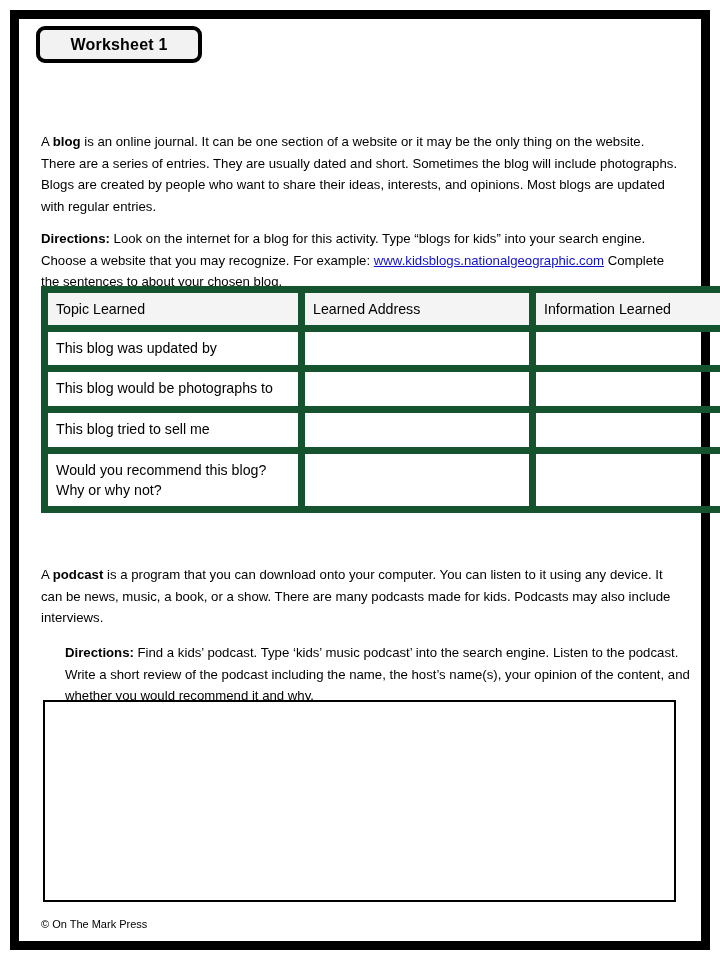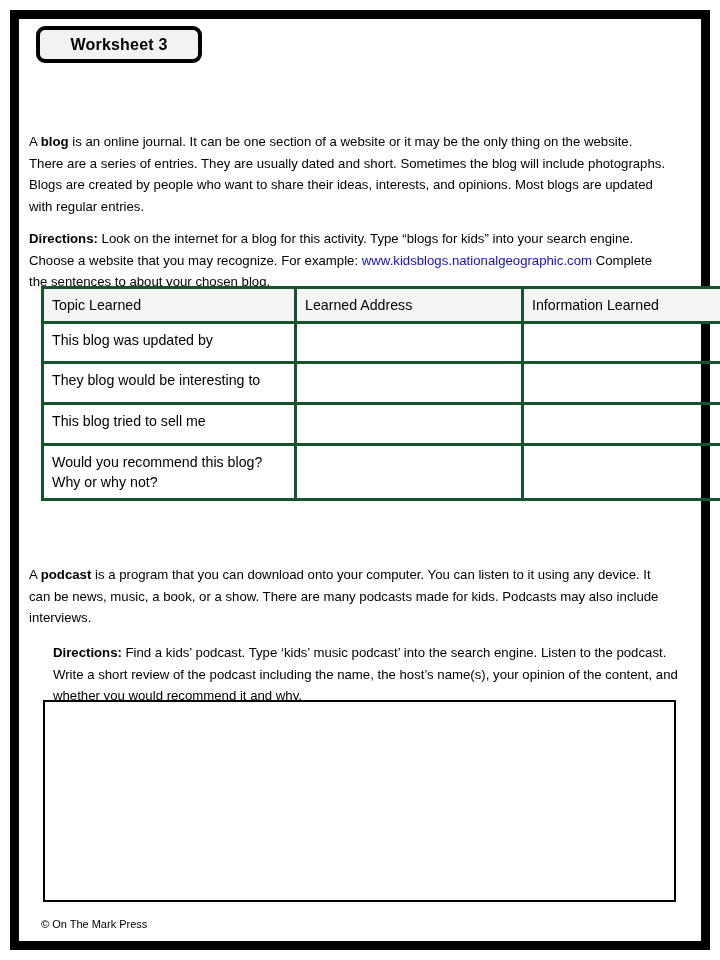--- a/index.html
+++ b/index.html
@@ -69,47 +69,48 @@
     top: 56px;
     font-size: 27px;
     font-weight: bold;
     letter-spacing: -0.2px;
     white-space: nowrap;
   }
 
   
   .para {
     position: absolute;
-    left: 10px;
+    left: 22px;
     width: 640px;
     font-size: 13.2px;
     line-height: 21.5px;
     text-align: left;
   }
   .para b { font-weight: bold; }
   .para .link {
     color: #1111cc;
+    text-decoration: underline;
   }
 
   #p-intro      { top: 99px; }
   #p-dir-blog   { top: 196px; }
   #p-podcast    { top: 532px; }
   #p-dir-pod    { top: 610px; margin-left: 24px; }
 
   
   .wtable {
     position: absolute;
     left: 22px;
     top: 267px;
     width: 633px;
     border-collapse: collapse;
     table-layout: fixed;
   }
   .wtable td, .wtable th {
-    border: 3px solid #14532d;
+    border: 7px solid #14532d;
     padding: 6px 7px 6px 8px;
     vertical-align: top;
     text-align: left;
     font-weight: normal;
     font-size: 14.2px;
     line-height: 20px;
   }
   .wtable thead th {
     background: #f4f4f4;
     height: 20px;
@@ -149,21 +150,21 @@
 <div id="page">
 
   <div class="frame-bar frame-top"></div>
   <div class="frame-bar frame-bottom"></div>
   <div class="frame-bar frame-left"></div>
   <div class="frame-bar frame-right"></div>
 
   <div id="content">
 
     <div class="badge">
-      <span>Worksheet 3</span>
+      <span>Worksheet 1</span>
     </div>
 
 
     <p class="para" id="p-intro">
       <span>A</span>
       <b>blog</b><span> is an online journal. It can be one section of a website or it may be the  only thing on the website. There are a series of entries. They are usually dated and short. Sometimes the blog will include photographs. Blogs are created by people who want to share their ideas, interests, and opinions. Most blogs are updated with regular entries.</span>
     </p>
 
     <p class="para" id="p-dir-blog">
       <b>Directions:</b><span>  Look on the internet for a blog for this activity. Type “blogs for kids” into your search engine. Choose a website that you may recognize. For example: </span><span class="link">www.kidsblogs.nationalgeographic.com</span><span> Complete the sentences to about your chosen blog.</span>
@@ -177,21 +178,21 @@
           <th class="col-info">Information Learned</th>
         </tr>
       </thead>
       <tbody>
         <tr class="r-tall">
           <td>This blog was updated by</td>
           <td></td>
           <td></td>
         </tr>
         <tr class="r-mid">
-          <td>They blog would be interesting to</td>
+          <td>This blog would be photographs to</td>
           <td></td>
           <td></td>
         </tr>
         <tr class="r-mid">
           <td>This blog tried to sell me</td>
           <td></td>
           <td></td>
         </tr>
         <tr class="r-mid">
           <td>Would you recommend this blog? Why or why not?</td>

